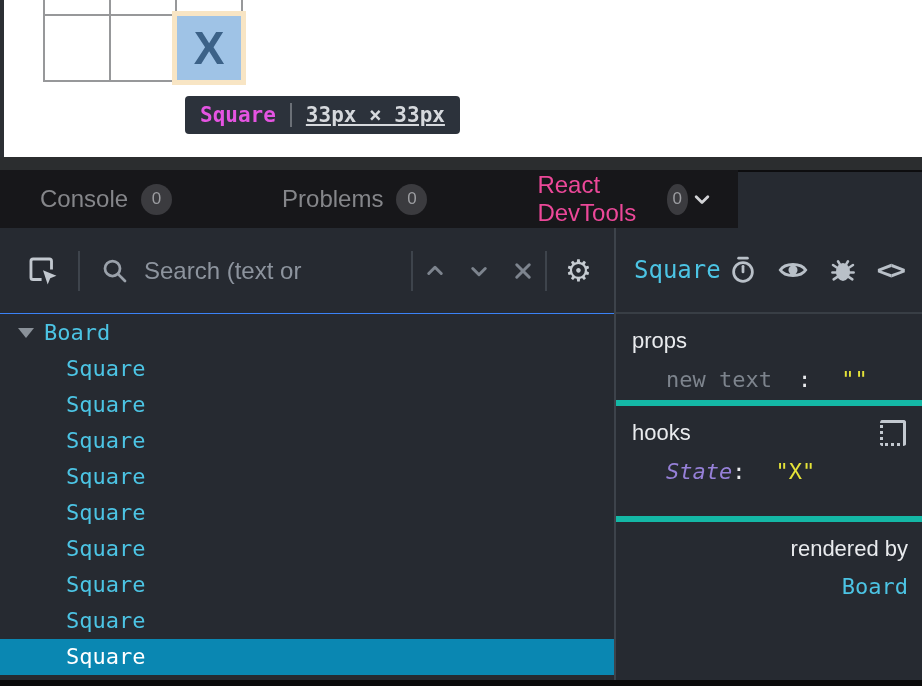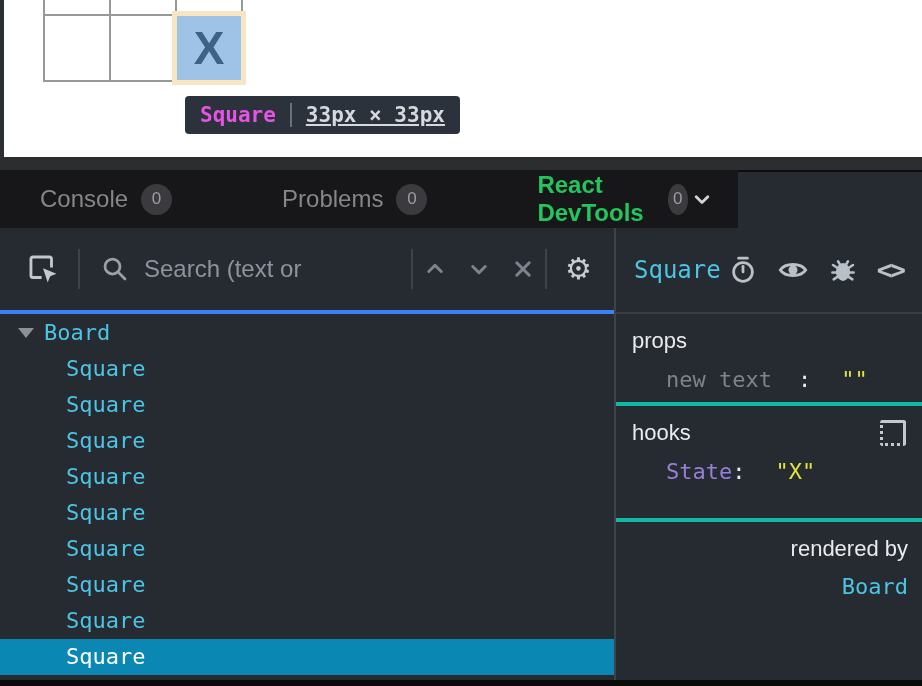--- a/index.html
+++ b/index.html
@@ -24,31 +24,31 @@
   .tooltip .sep{width:2px;height:24px;background:#6b7077;}
   .tooltip .dims{color:#d6d9dd;text-decoration:underline;}
 
   
   .drag-strip{position:absolute;left:0;top:157px;width:922px;height:13px;background:#2b2d2f;border-bottom:2px solid #0d0d0f;}
   .tabbar{position:absolute;left:0;top:170px;width:738px;height:58px;background:#17171a;
           display:flex;align-items:center;padding-left:40px;box-sizing:border-box;}
   .tab{display:flex;align-items:center;gap:13px;cursor:pointer;}
   .tab + .tab{margin-left:110px;}
   .tab .lbl{font-size:24px;color:#85868a;}
-  .tab.active .lbl{color:#22c55e;font-weight:bold;}
+  .tab.active .lbl{color:#ec4899;font-weight:normal;}
   .badge{width:31px;height:31px;border-radius:50%;background:#3b3b3f;color:#9c9da1;
          display:flex;align-items:center;justify-content:center;font-size:17px;}
   .tab-chevron{margin-left:auto;margin-right:22px;}
 
   
   .devtools{position:absolute;left:0;top:228px;width:922px;height:452px;background:#262a31;display:flex;}
   .tree-panel{width:614px;box-sizing:border-box;}
   .right-panel{width:308px;box-sizing:border-box;border-left:2px solid #3d434b;display:flex;flex-direction:column;}
 
-  .toolbar{height:86px;box-sizing:border-box;border-bottom:4px solid #3b82f6;
+  .toolbar{height:86px;box-sizing:border-box;border-bottom:1px solid #3b82f6;
            display:flex;align-items:center;}
   .vdiv{width:2px;height:40px;background:#3e444c;flex:none;}
   .icon{flex:none;}
   .picker-icon{margin-left:26px;margin-right:18px;}
   .search-icon{margin-left:20px;margin-right:12px;}
   .search-input{flex:1;min-width:0;background:transparent;border:none;outline:none;
                 font-size:24px;color:#c7ccd3;font-family:"Liberation Sans",sans-serif;}
   .search-input::placeholder{color:#8d949e;opacity:1;}
   .nav-ico{margin:0 7px;}
   .gear{font-size:30px;color:#c6ccd2;margin:0 22px 0 18px;line-height:1;}
@@ -61,28 +61,28 @@
   .tree-row.child{padding-left:66px;}
   .tree-row.selected{background:#0a87b2;color:#ffffff;}
 
   
   .rp-header{height:86px;box-sizing:border-box;border-bottom:2px solid #383e45;
              display:flex;align-items:center;padding:0 18px;}
   .rp-header .name{font-family:"DejaVu Sans Mono",monospace;font-size:24px;color:#4cc4e4;}
   .rp-icons{margin-left:auto;display:flex;align-items:center;gap:19px;}
   .rp-icons .code{font-family:"DejaVu Sans Mono",monospace;font-size:26px;font-weight:bold;color:#b9c0c8;letter-spacing:-2px;}
 
-  .section{box-sizing:border-box;padding:14px 14px 0 16px;border-bottom:4px solid #14b8a6;position:relative;}
+  .section{box-sizing:border-box;padding:14px 14px 0 16px;border-bottom:6px solid #14b8a6;position:relative;}
   .section.props{height:92px;}
   .section.hooks{height:116px;}
   .section.rendered{border-bottom:none;flex:1;text-align:right;}
   .sec-title{font-size:22px;color:#e9ebee;}
   .kv{margin-top:13px;padding-left:34px;font-family:"DejaVu Sans Mono",monospace;font-size:22px;white-space:nowrap;}
   .kv .key-muted{color:#7d848d;}
-  .kv .key-state{color:#9680d8;}
+  .kv .key-state{color:#9680d8;font-style:italic;}
   .kv .colon{color:#e9ebee;}
   .kv .sp{display:inline-block;width:26px;}
   .kv .sps{display:inline-block;width:30px;}
   .kv .str{color:#e5e339;}
   .renderer-link{margin-top:12px;padding-left:36px;font-family:"DejaVu Sans Mono",monospace;
                  font-size:22px;color:#4cc4e4;cursor:pointer;}
   .parse-icon{position:absolute;top:14px;right:16px;width:20px;height:20px;border-radius:3px;
               border:3px solid #c3c9d0;border-left-style:dotted;border-bottom-style:dotted;}
 
   .bottom-strip{position:absolute;left:0;top:680px;width:922px;height:6px;background:#0a0a0b;}

